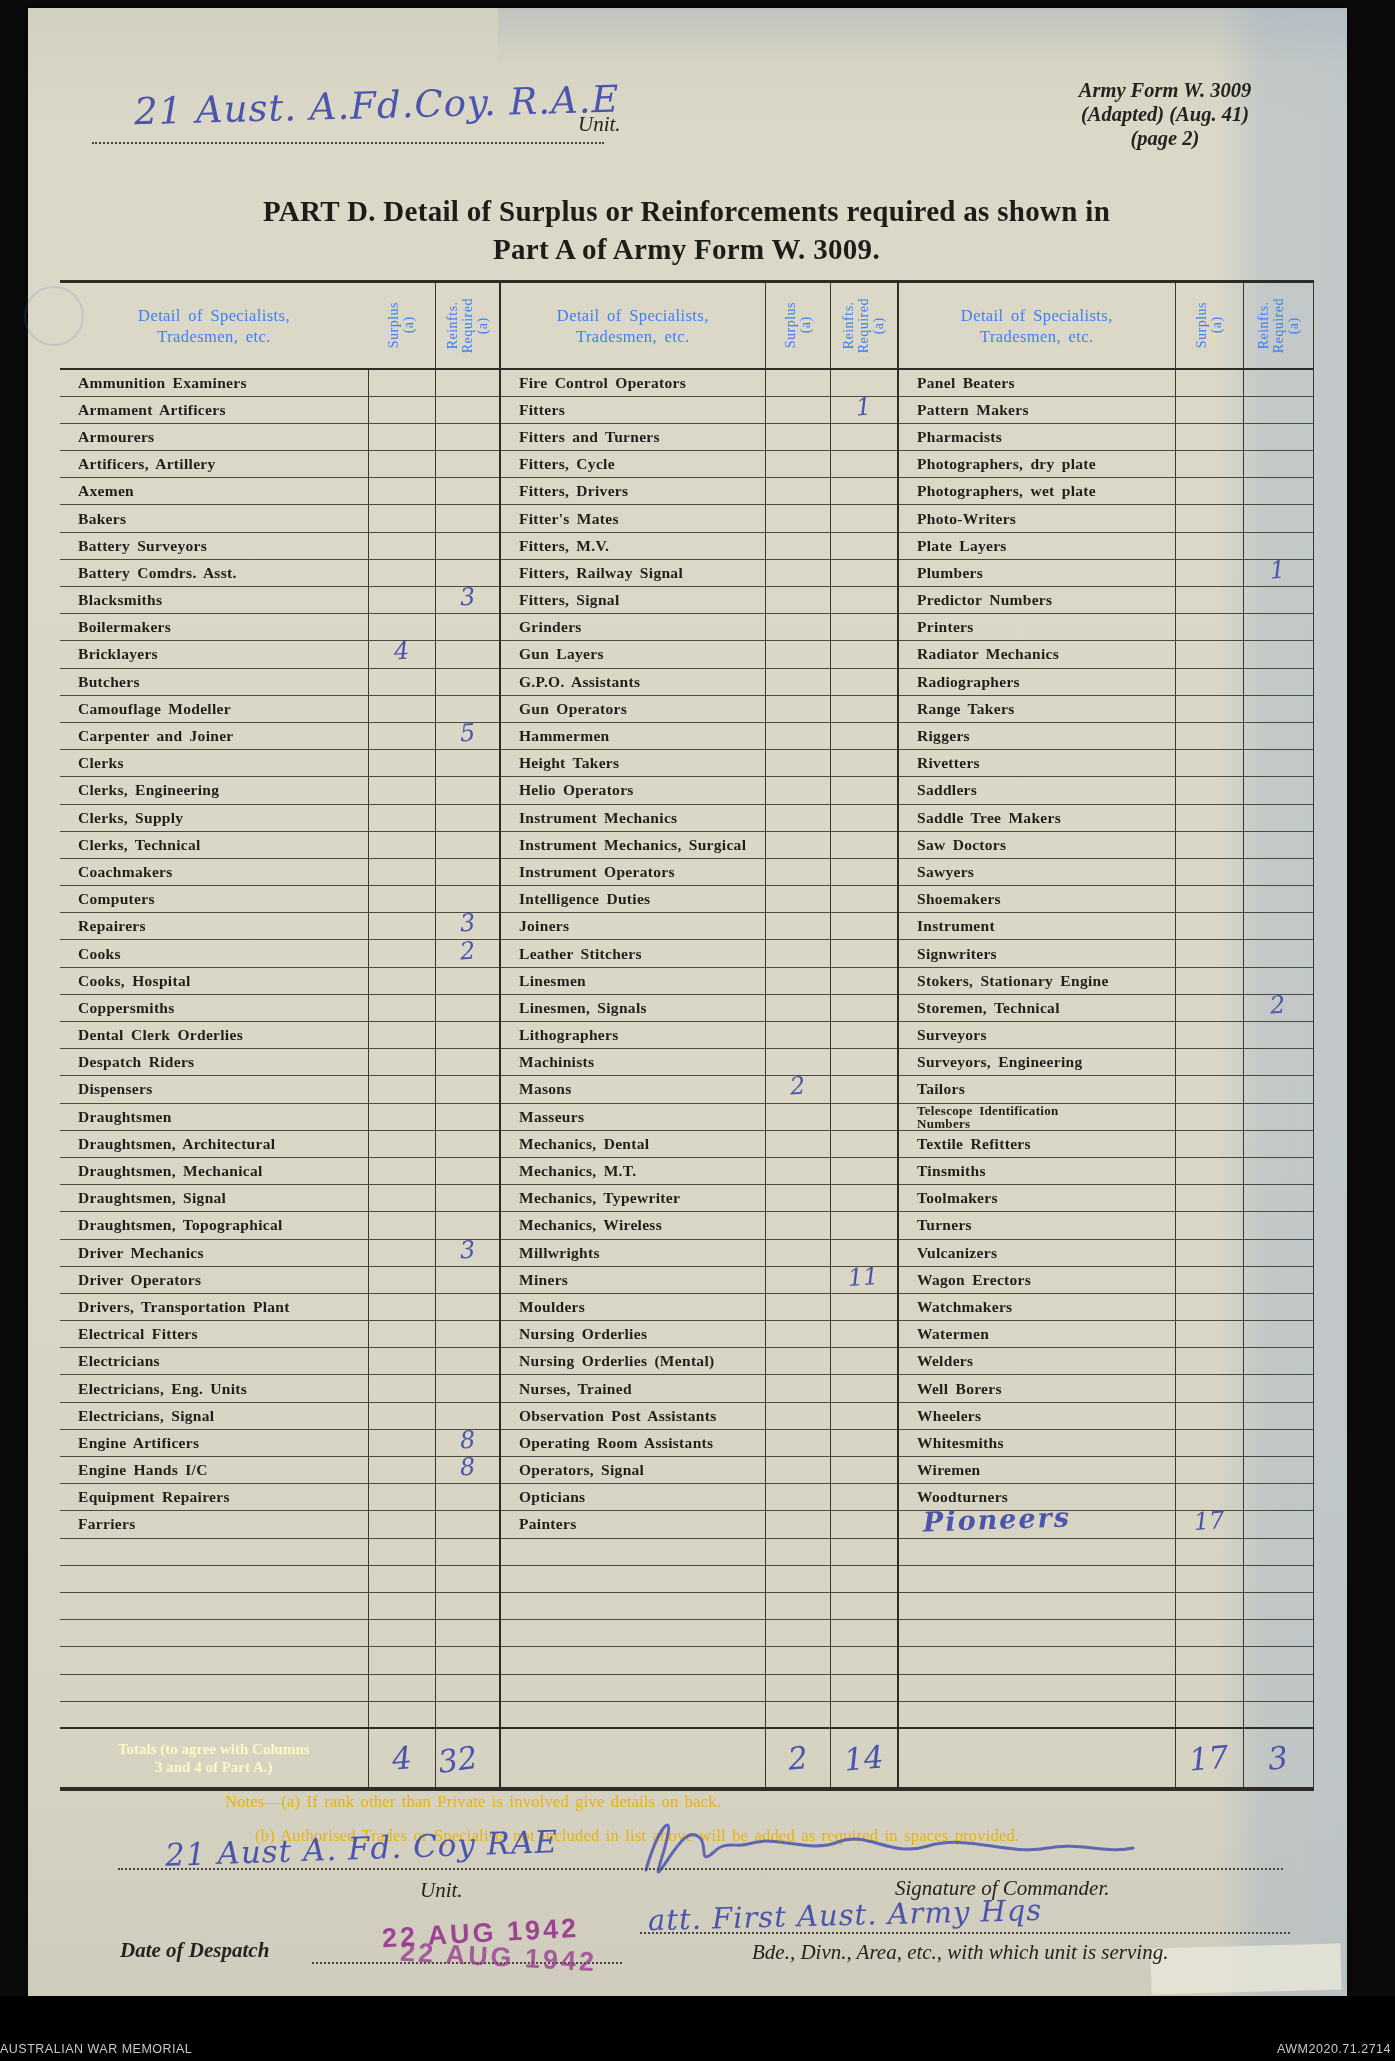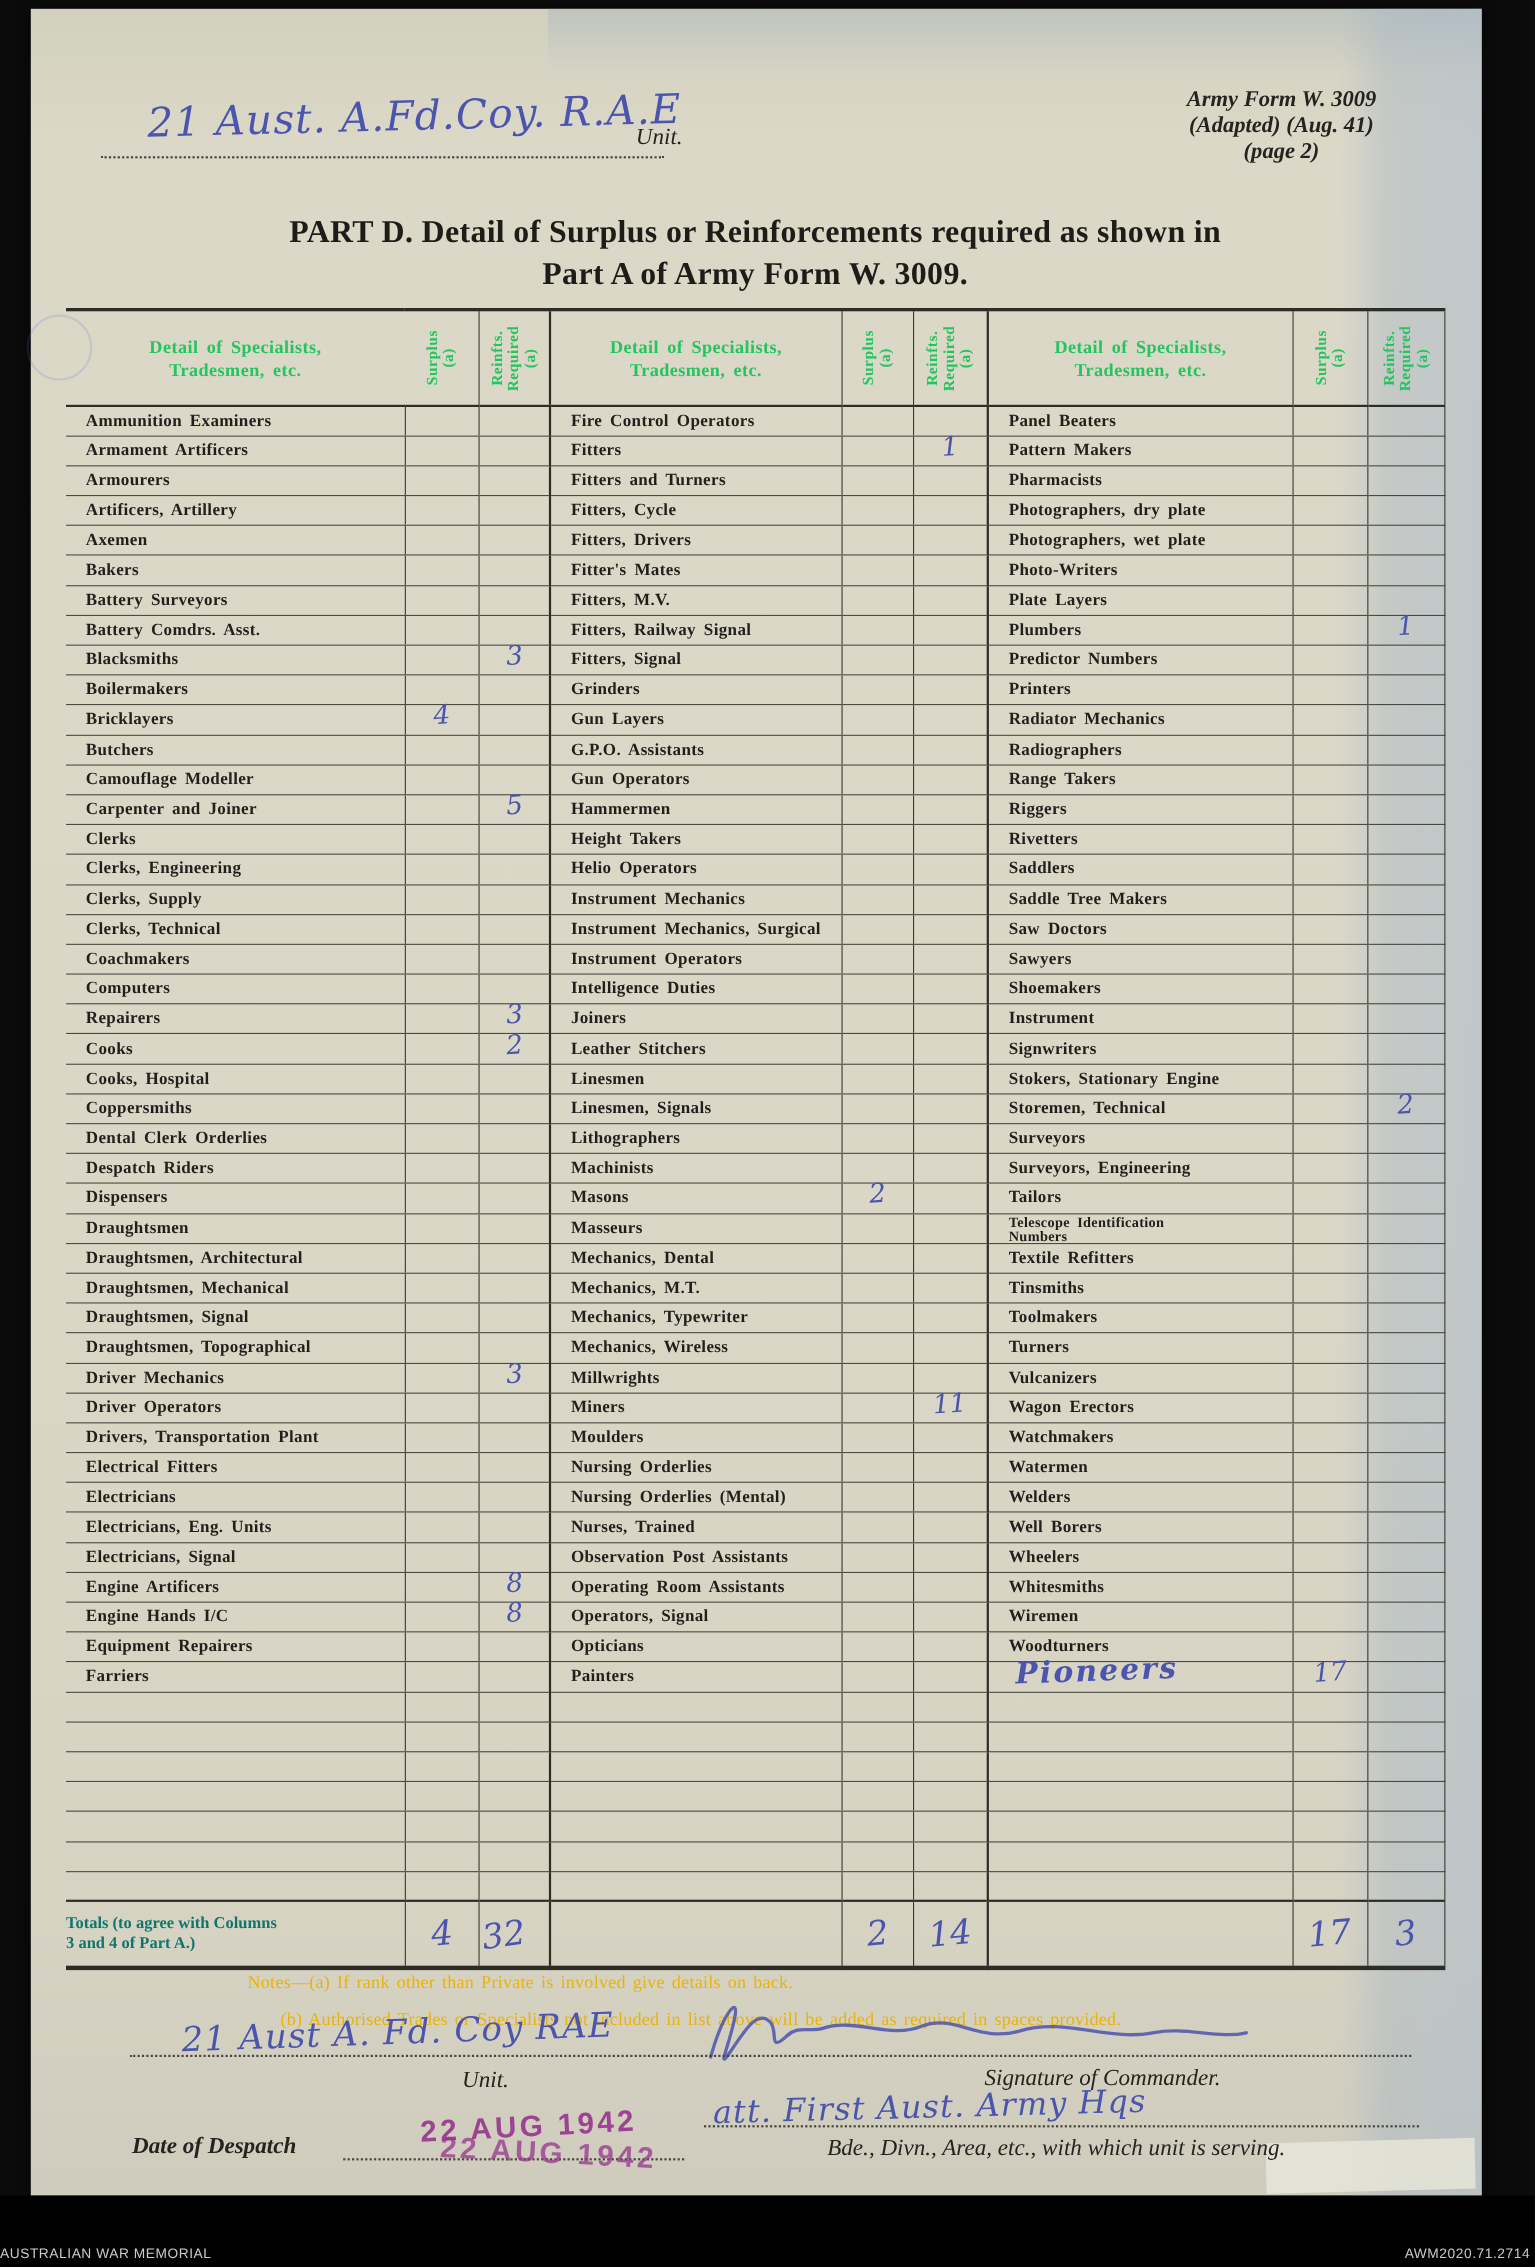--- a/index.html
+++ b/index.html
@@ -24,35 +24,35 @@
     font-size:20.5px;color:#24231f;line-height:24px;font-weight:600;white-space:pre-line;}
   .title{position:absolute;left:60px;top:192px;width:1253px;text-align:center;color:#1d1c18;
     font-weight:700;font-size:29px;line-height:38px;white-space:pre-line;letter-spacing:.3px;}
   
   table{position:absolute;left:60px;top:280px;width:1253px;border-collapse:collapse;table-layout:fixed;
     border-top:3px solid #2e2c26;border-bottom:4px solid #2e2c26;}
   col.w-n1{width:308px}col.w-s1{width:67px}col.w-r1{width:65px}
   col.w-n2{width:265px}col.w-s2{width:65px}col.w-r2{width:68px}
   col.w-n3{width:277px}col.w-s3{width:68px}col.w-r3{width:70px}
   th,td{padding:0;margin:0;overflow:visible;}
-  thead th{height:85px;border-bottom:2.5px solid #2e2c26;color:#22c55e;font-weight:700;}
+  thead th{height:85px;border-bottom:2.5px solid #2e2c26;color:#3b82f6;font-weight:400;}
   .hname{font-size:16.5px;line-height:21px;text-align:center;white-space:pre-line;letter-spacing:.4px;word-spacing:3px;}
   .vert{writing-mode:vertical-rl;transform:rotate(180deg);font-size:14px;line-height:15px;
     white-space:pre-line;text-align:center;margin:0 auto;letter-spacing:.5px;}
   .vwrap{display:flex;justify-content:center;align-items:center;height:85px;}
   tbody tr{height:27.2px;}
   tbody td{border-bottom:1.6px solid rgba(52,49,42,.85);}
   .c-n{font-weight:700;font-size:15.5px;color:#211f1b;padding-left:18px;letter-spacing:.3px;word-spacing:3px;white-space:nowrap;}
   .c-s,.c-r{border-left:1.5px solid #3b382f;text-align:center;position:relative;}
   .gb{border-left:2.6px solid #2e2c26 !important;}
   .edge{border-right:1.6px solid #3b382f;}
   .num{display:inline-block;font-size:24px;line-height:10px;transform:rotate(-4deg);}
   .hwname{font-size:27px;letter-spacing:2px;transform:rotate(-2deg);display:inline-block;line-height:10px;padding-left:6px;white-space:nowrap;}
   tfoot td{border-top:2.6px solid #2e2c26;height:58px;}
-  .tot-label{font-weight:700;font-size:15px;line-height:18px;text-align:left;white-space:pre-line;color:#0f766e;}
+  .tot-label{font-weight:700;font-size:15px;line-height:18px;text-align:center;white-space:pre-line;color:#fef9c3;}
   .tot-num{font-size:31px;transform:rotate(-5deg);display:inline-block;}
   
   .note{position:absolute;font-size:16.5px;color:#eab308;letter-spacing:.2px;word-spacing:2px;white-space:nowrap;}
   .flabel{position:absolute;font-style:italic;font-size:21px;color:#24231f;white-space:nowrap;}
   .script{position:absolute;white-space:nowrap;}
   .stamp{position:absolute;color:#97368f;font-family:"Liberation Sans",sans-serif;font-weight:700;
     font-size:27px;letter-spacing:3px;white-space:nowrap;opacity:.9;}
   .bottombar{position:absolute;left:0;top:1996px;width:1395px;height:65px;background:#000;}
   .bartext{position:absolute;top:2042px;font-family:"Liberation Sans",sans-serif;font-size:12.5px;color:#c9c9c9;letter-spacing:.5px;}
 </style>

